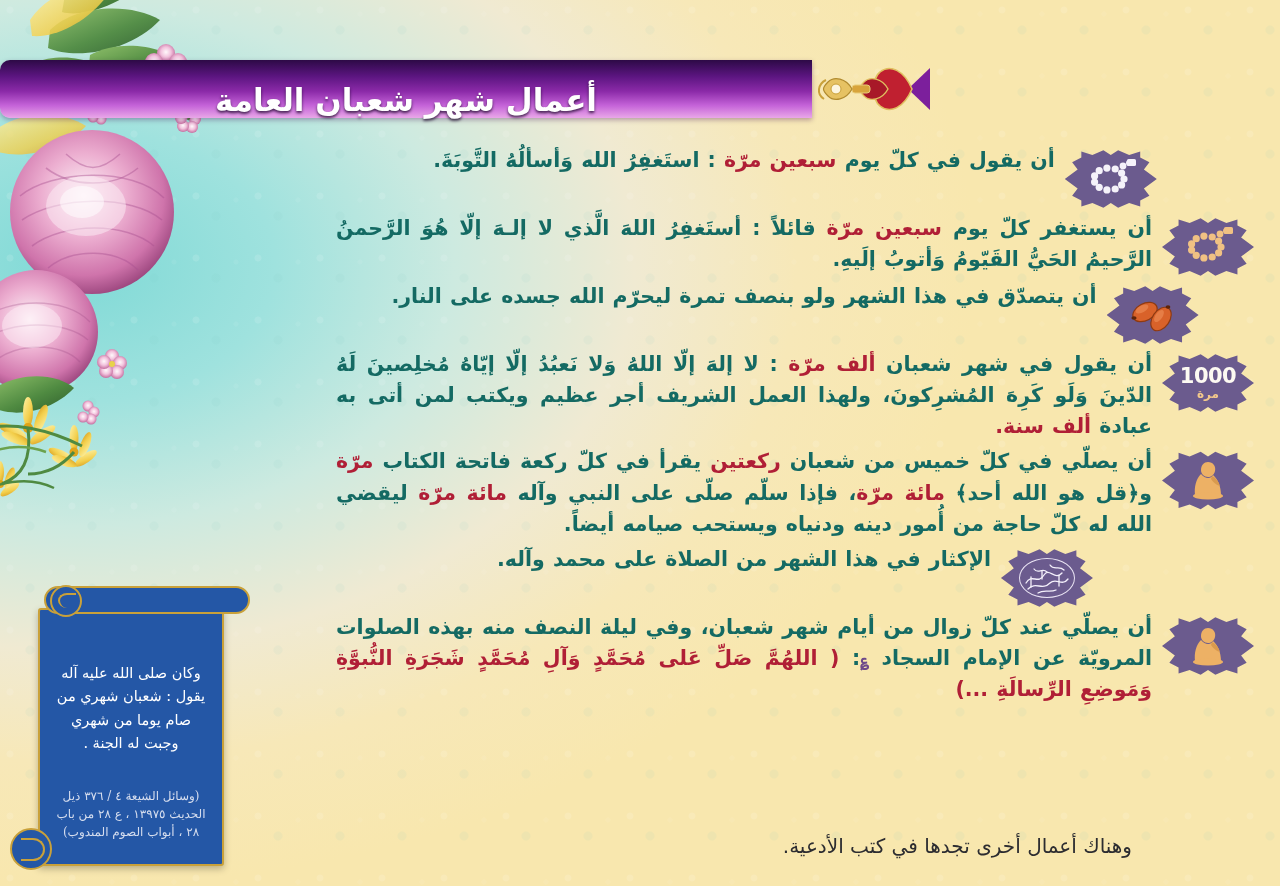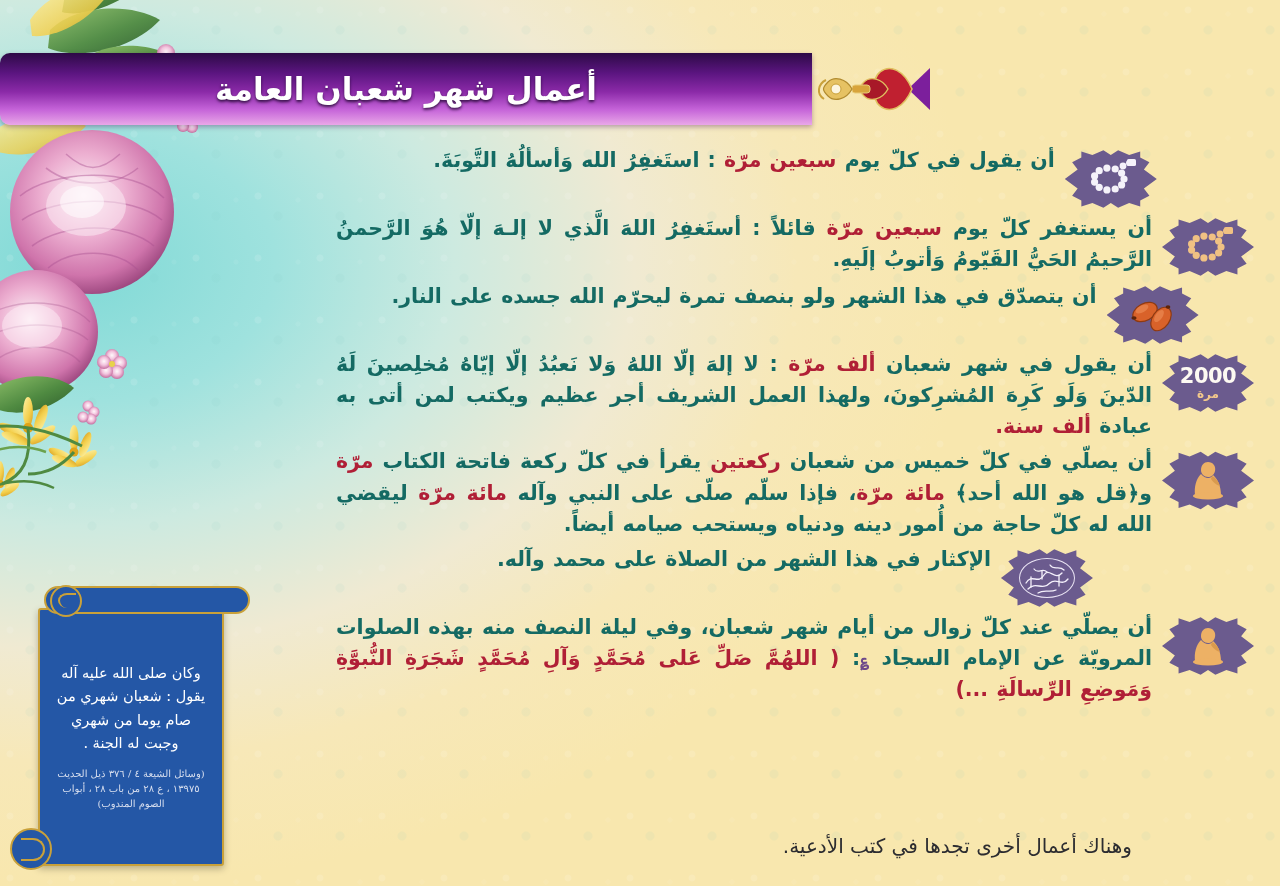--- a/index.html
+++ b/index.html
@@ -42,26 +42,26 @@
     right: 0;
     height: 62px;
     display: flex;
     flex-direction: row-reverse;
     align-items: center;
   }
 
   #title-bar {
     position: relative;
     width: 812px;
-    height: 72px;
+    height: 58px;
     margin-right: 0;
     background: linear-gradient(180deg, #2d0a46 0%, #5b1580 28%, #8b2aa8 54%, #c462d8 78%, #e9a7e8 100%);
     border-radius: 10px 0 0 10px;
     display: flex;
-    align-items: center;
+    align-items: flex-end;
     justify-content: center;
     box-shadow: 0 2px 5px rgba(60,10,80,.35);
   }
 
   #title-bar .ttl {
     color: #ffffff;
     font-size: 31px;
     font-weight: bold;
     letter-spacing: .5px;
     text-shadow: 0 2px 3px rgba(20,0,35,.75);
@@ -258,23 +258,23 @@
   }
 
   #hadith-text {
     color: #ffffff;
     font-size: 14.5px;
     line-height: 1.62;
     text-align: center;
     font-family: "DejaVu Serif", "Liberation Serif", serif;
   }
   #hadith-source {
-    margin-top: 10px;
+    margin-top: 31px;
     color: #d5ddee;
-    font-size: 10px;
+    font-size: 12px;
     line-height: 1.5;
     text-align: center;
     font-family: "DejaVu Serif", "Liberation Serif", serif;
   }
 
   
   #footer-note {
     position: absolute;
     right: 148px;
     bottom: 28px;
@@ -547,21 +547,21 @@
         </div>
         <div class="txt-cell">
           <div class="para"><span>أن يتصدّق في هذا الشهر ولو بنصف تمرة ليحرّم الله جسده على النار.</span></div>
         </div>
       </div>
       <div class="row">
         <div class="badge-cell">
           <div class="badge">
             <div class="rosette"></div>
             <div class="count">
-              <span class="n">2000</span>
+              <span class="n">1000</span>
               <span class="u">مرة</span>
             </div>
           </div>
         </div>
         <div class="txt-cell">
           <div class="para"><span>أن يقول في شهر شعبان </span><span class="hl">ألف مرّة</span><span> : لا إلهَ إلّا اللهُ وَلا نَعبُدُ إلّا إيّاهُ مُخلِصينَ لَهُ الدّينَ وَلَو كَرِهَ المُشرِكونَ، ولهذا العمل الشريف أجر عظيم ويكتب لمن أتى به عبادة </span><span class="hl">ألف سنة.</span></div>
         </div>
       </div>
       <div class="row">
         <div class="badge-cell">

